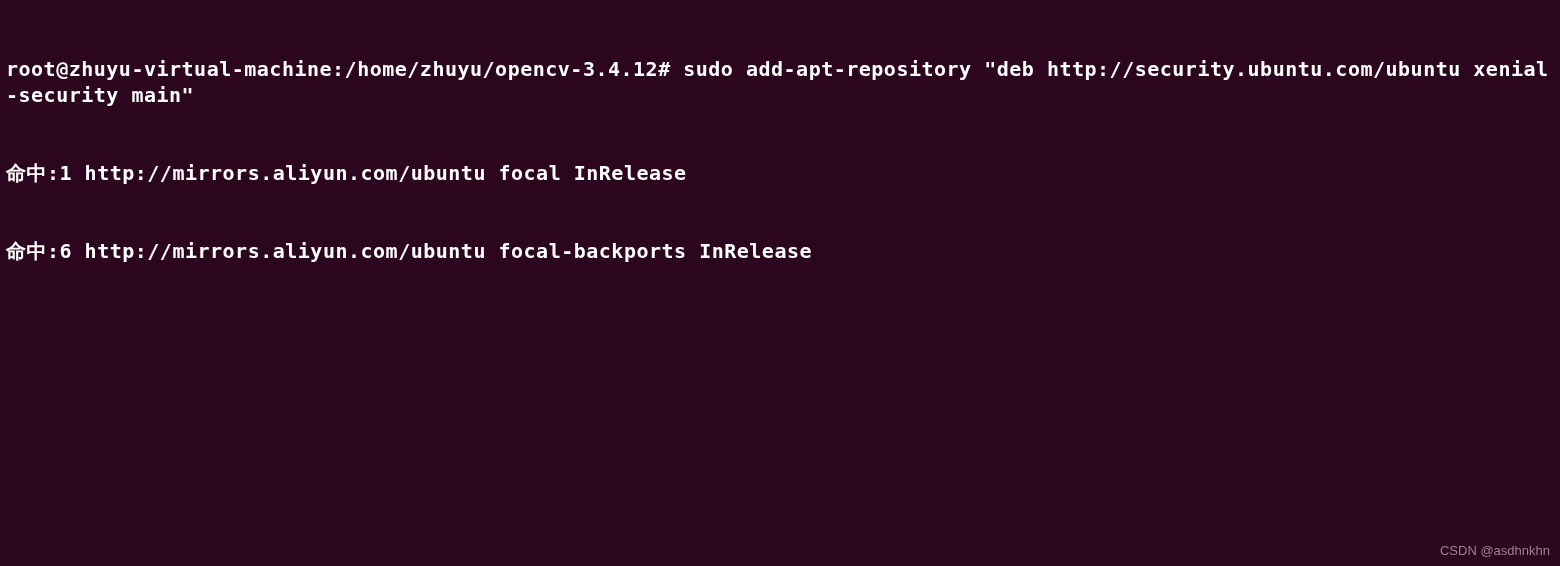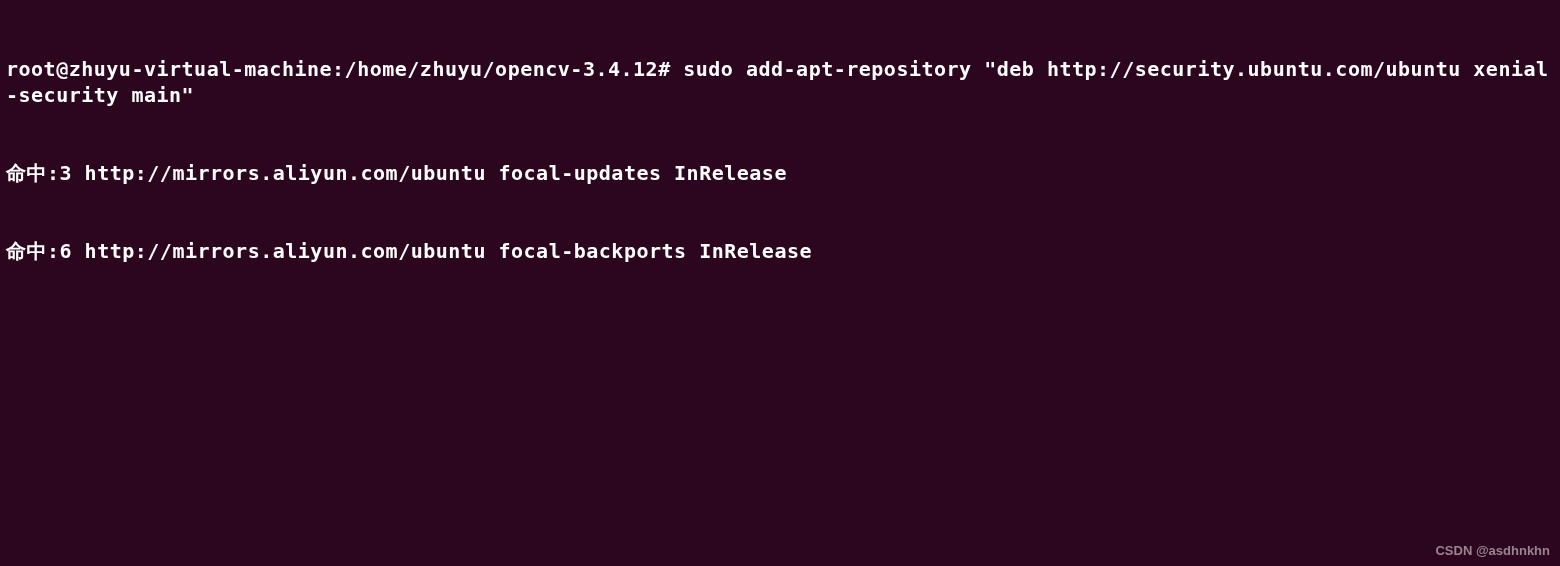--- a/index.html
+++ b/index.html
@@ -27,31 +27,31 @@
     }
     .line {
       display: block;
     }
     .watermark {
       position: absolute;
       bottom: 6px;
       right: 10px;
       color: #9a8490;
       font-size: 13px;
-      font-weight: bold;
+      font-weight: normal;
       font-family: sans-serif;
       letter-spacing: 0;
     }
   </style>
 </head>
 <body>
 
 <div class="terminal">
   <span class="line">root@zhuyu-virtual-machine:/home/zhuyu/opencv-3.4.12# sudo add-apt-repository "deb http://security.ubuntu.com/ubuntu xenial-security main"</span>
-  <span class="line">命中:3 http://mirrors.aliyun.com/ubuntu focal-updates InRelease</span>
+  <span class="line">命中:1 http://mirrors.aliyun.com/ubuntu focal InRelease</span>
   <span class="line">命中:6 http://mirrors.aliyun.com/ubuntu focal-backports InRelease</span>
   
   
   
   
   
   
   
   
 </div>

